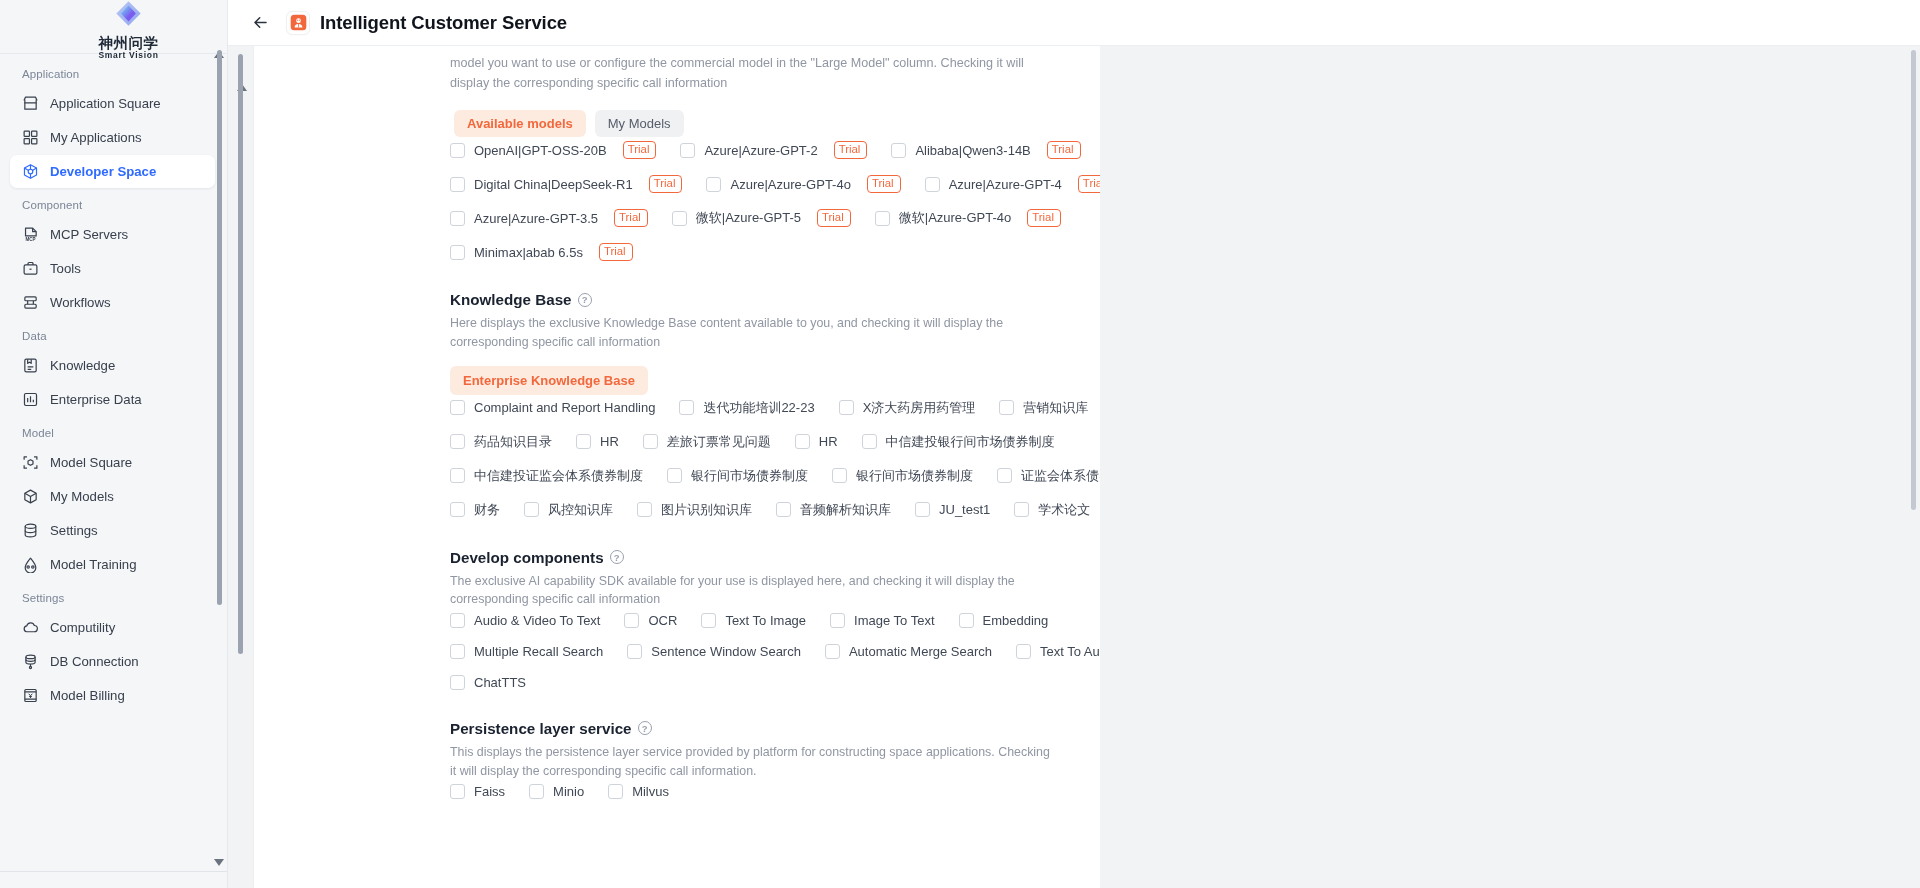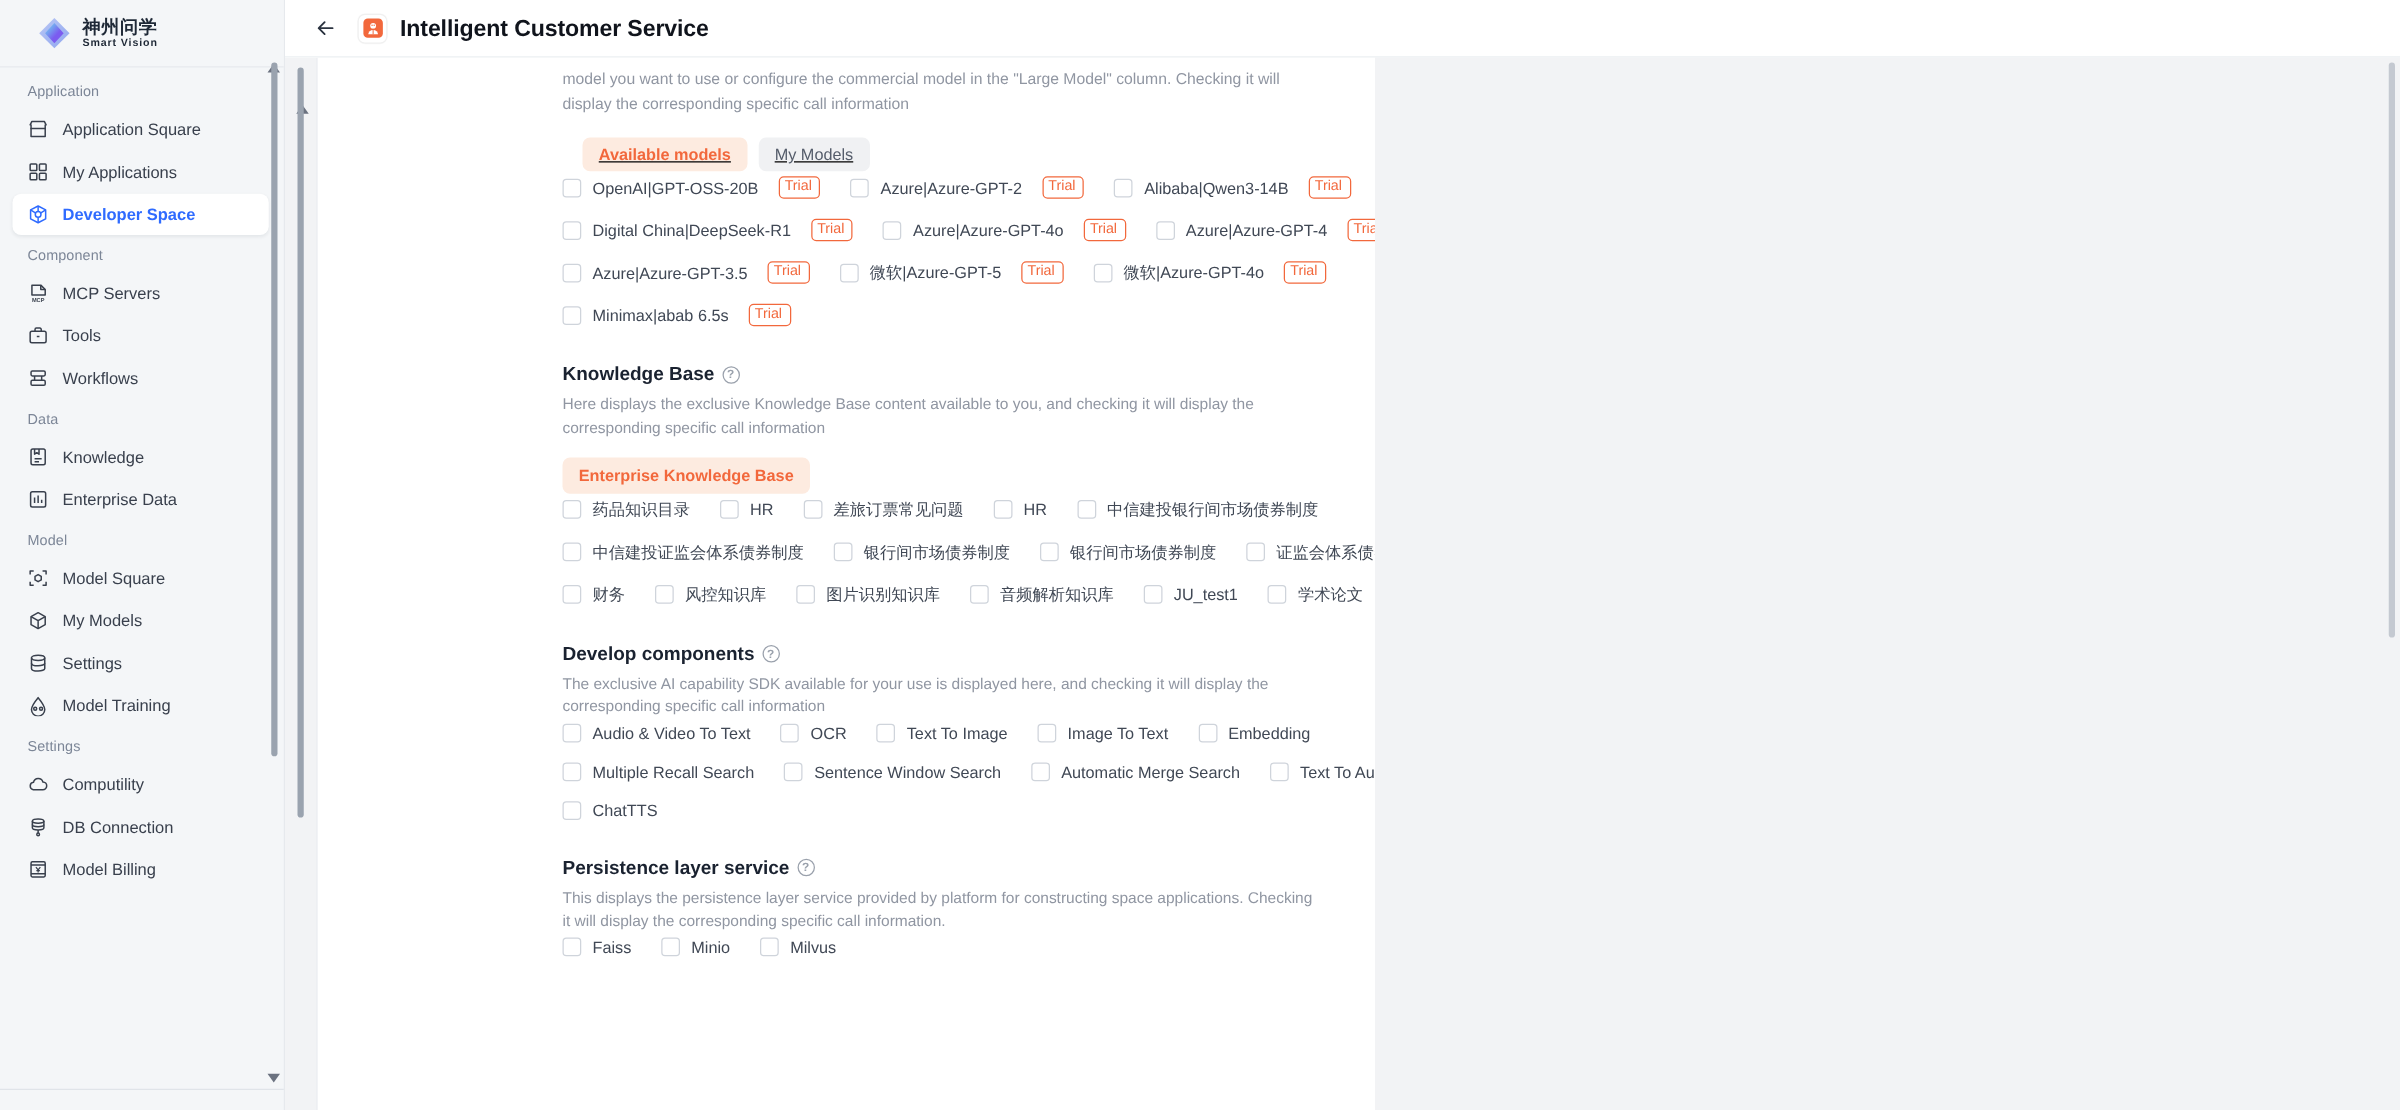--- a/index.html
+++ b/index.html
@@ -16,20 +16,21 @@
     width: 228px; height: 888px;
     background: #f4f6f8;
     border-right: 1px solid #e6e9ed;
     display: flex; flex-direction: column;
     position: relative; flex: 0 0 228px;
   }
   .brand {
     height: 54px; display: flex; align-items: center; gap: 9px;
     padding: 0 0 0 30px; border-bottom: 1px solid #e6e9ed;
     background: #f4f6f8;
+    flex-direction: column;
   }
   .brand-logo { width: 27px; height: 27px; flex: 0 0 27px; position: relative; }
   .brand-text { display: flex; flex-direction: column; line-height: 1.03; }
   .brand-cn { font-size: 14.5px; font-weight: 700; color: #1f2937; letter-spacing: .5px; }
   .brand-en { font-size: 8.5px; font-weight: 700; color: #1f2937; letter-spacing: .7px; }
 
   .nav { flex: 1; padding: 14px 0 0 0; overflow: hidden; position: relative; }
   .nav-group-label {
     font-size: 11.5px; color: #7c8697; padding: 0 0 6px 22px;
     margin-top: 11px; letter-spacing: .1px;
@@ -95,21 +96,21 @@
     position: relative; overflow: hidden;
   }
   .content { padding: 30px 0 0 222px; }
 
   .lead {
     font-size: 12.6px; color: #9096a2; line-height: 1.55;
     max-width: 615px; margin: 0 0 12px 0;
   }
   .lead-clip { margin-top: -22px; }
 
-  .seg-row { display: flex; gap: 9px; margin: 17px 0 0 16px; text-decoration: underline; }
+  .seg-row { display: flex; gap: 9px; margin: 17px 0 0 4px; }
   .seg {
     padding: 6px 13px; border-radius: 6px; font-size: 13px; cursor: pointer;
     font-weight: 700; white-space: nowrap;
   }
   .seg.on { background: #fdebe0; color: #f2683c; }
   .seg.off { background: #f0f1f3; color: #555d6b; font-weight: 400; }
 
   .chk-rows { margin-top: 4px; }
   .chk-row { display: flex; align-items: center; flex-wrap: nowrap; margin-bottom: 16px; }
   .chk {
@@ -483,20 +484,38 @@
             <span class="sec-title">Knowledge Base</span>
             <span class="help">?</span>
           </div>
           <p class="sec-desc">Here displays the exclusive Knowledge Base content available to you, and checking it will display the corresponding specific call information</p>
           <div class="tag-pill">Enterprise Knowledge Base</div>
 
           <div class="chk-rows">
             <div class="chk-row">
               <label class="chk">
                   <span class="box"></span>
+                  <span class="chk-label">Complaint and Report Handling</span>
+                </label>
+              <label class="chk">
+                  <span class="box"></span>
+                  <span class="chk-label">迭代功能培训22-23</span>
+                </label>
+              <label class="chk">
+                  <span class="box"></span>
+                  <span class="chk-label">X济大药房用药管理</span>
+                </label>
+              <label class="chk">
+                  <span class="box"></span>
+                  <span class="chk-label">营销知识库</span>
+                </label>
+            </div>
+            <div class="chk-row">
+              <label class="chk">
+                  <span class="box"></span>
                   <span class="chk-label">药品知识目录</span>
                 </label>
               <label class="chk">
                   <span class="box"></span>
                   <span class="chk-label">HR</span>
                 </label>
               <label class="chk">
                   <span class="box"></span>
                   <span class="chk-label">差旅订票常见问题</span>
                 </label>

